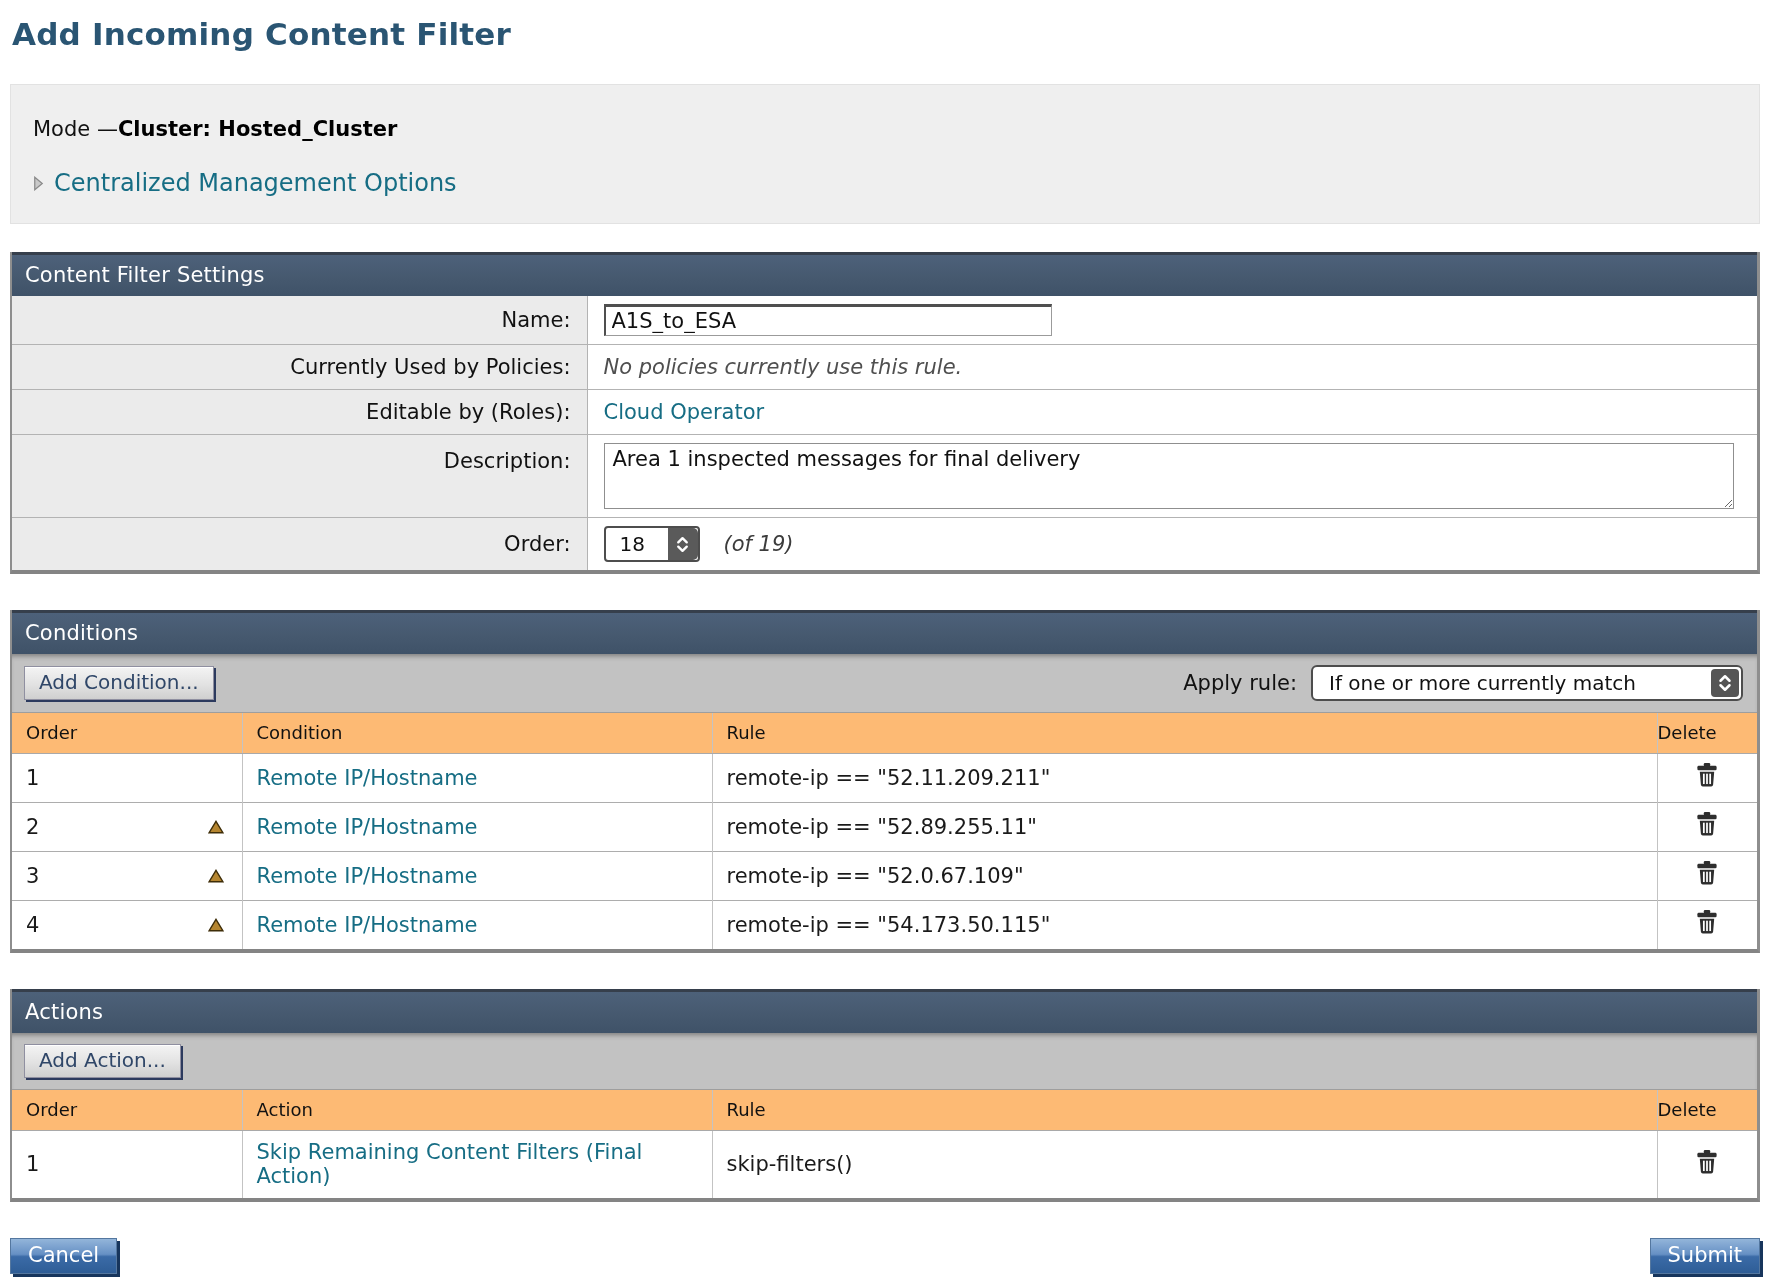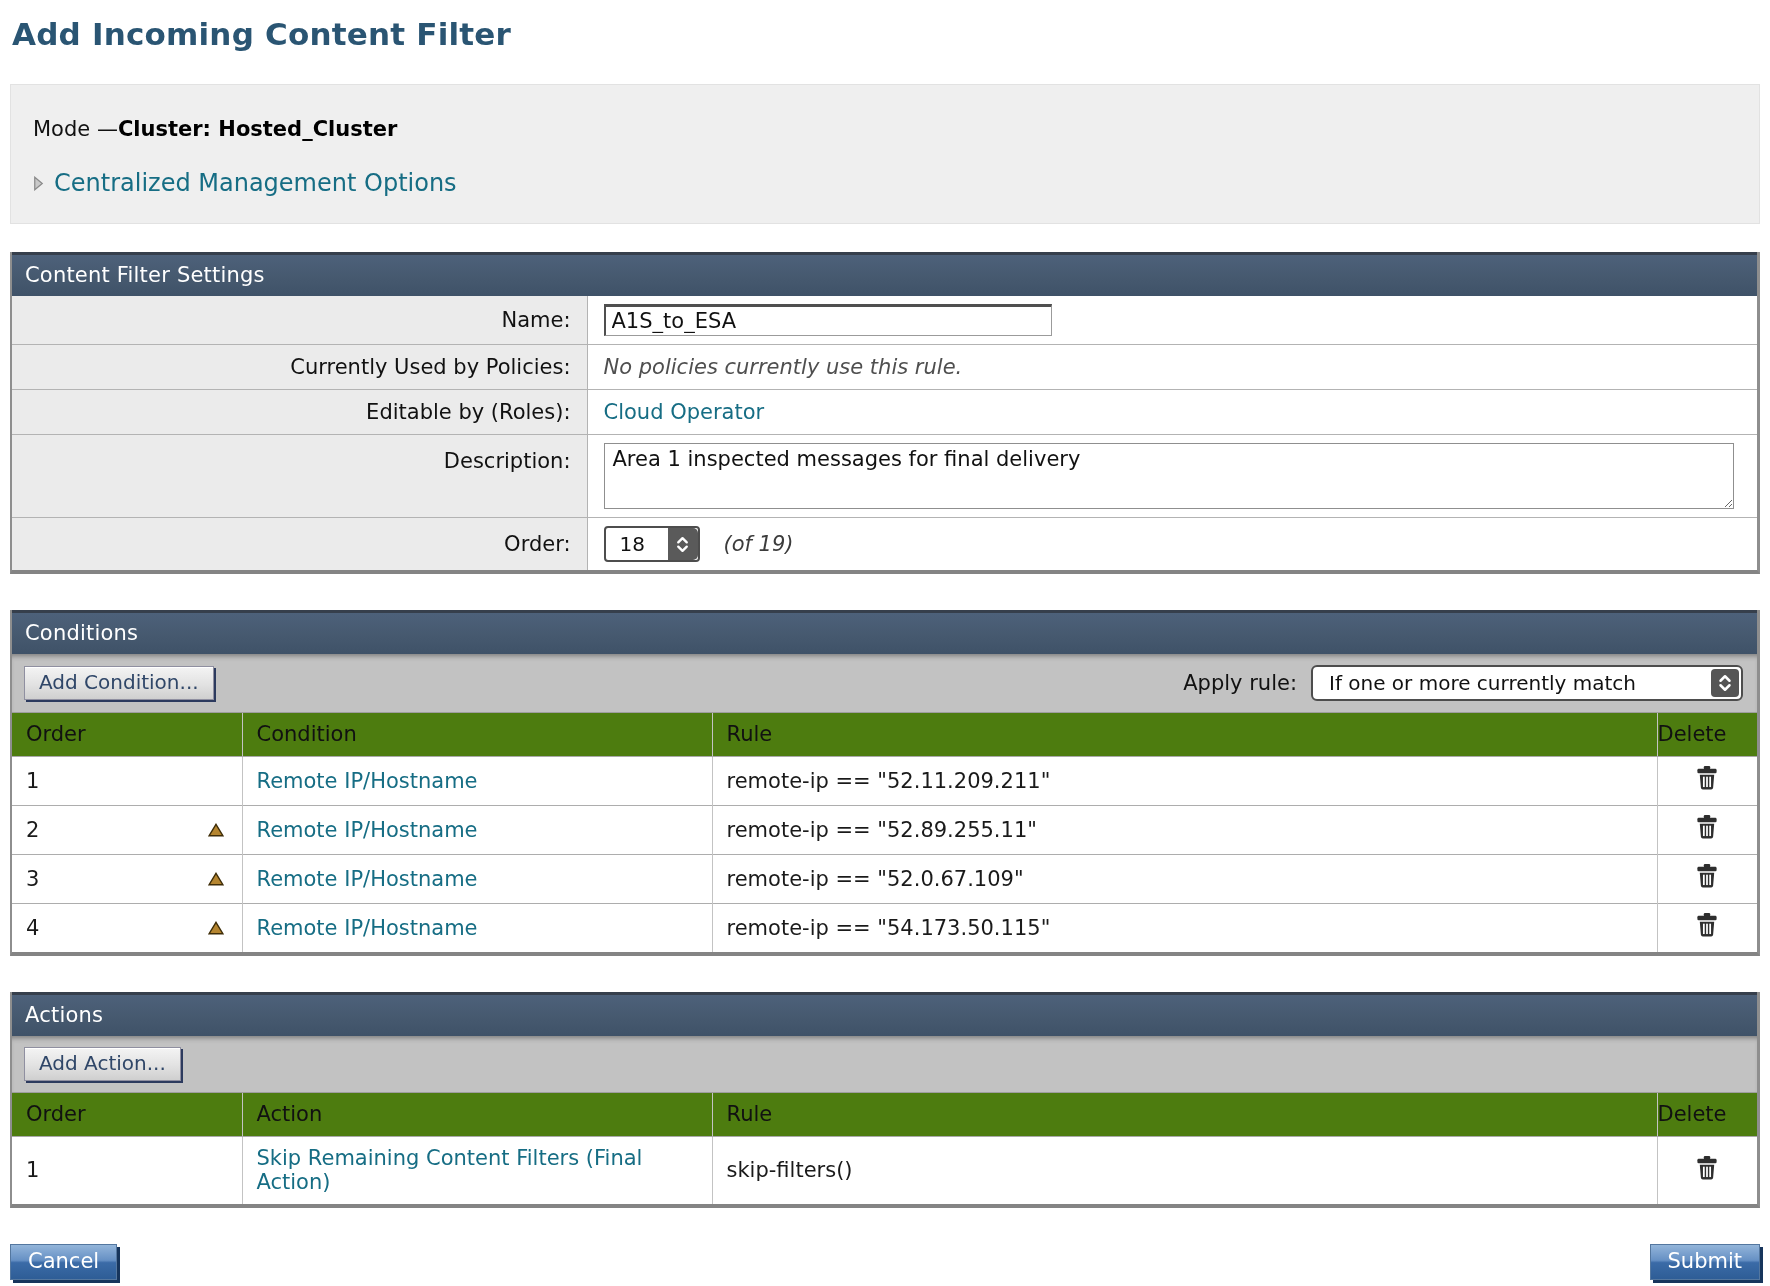--- a/index.html
+++ b/index.html
@@ -103,22 +103,22 @@
     width: 1130px; height: 66px; padding: 3px 8px;
     border: 1px solid #8f8f8f; background: #fff; outline: none;
     resize: vertical; display: block;
   }
   .order-cell { display: flex; align-items: center; gap: 24px; }
   .of-total { font-style: italic; color: #3c3c3c; font-size: 21px; }
 
   
   table.rules { width: 100%; border-collapse: collapse; table-layout: fixed; }
   table.rules th {
-    background: #4d7c0f; font-weight: normal; text-align: left;
-    font-size: 21px; color: #111; padding: 9px 0 10px 14px;
+    background: #fdba74; font-weight: normal; text-align: left;
+    font-size: 18px; color: #111; padding: 9px 0 10px 14px;
     border-bottom: 1px solid #a9a9a9;
   }
   table.rules th + th, table.rules td + td { border-left: 1px solid #c3c3c3; }
   table.rules tr + tr td { border-top: 1px solid #adadad; }
   table.rules td { background: #fff; font-size: 21px; padding: 9px 0 10px 14px; vertical-align: middle; }
   table.rules .col-order  { width: 230px; }
   table.rules .col-delete { width: 100px; }
   table.rules .col-cond   { width: 470px; }
   th.th-delete, td.td-delete { text-align: center; padding-left: 0 !important; }
   td.td-order { position: relative; }

